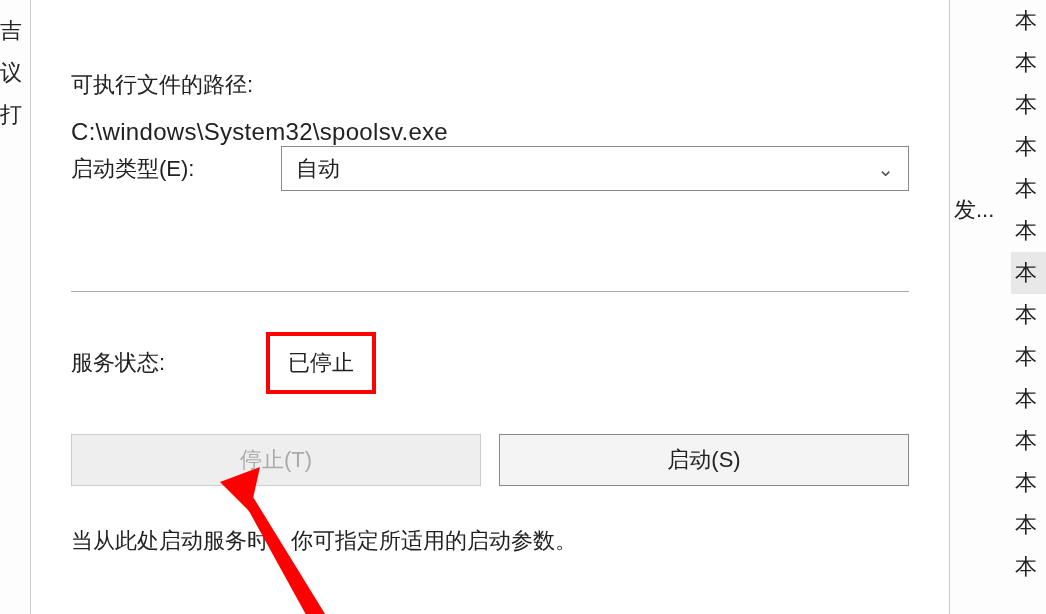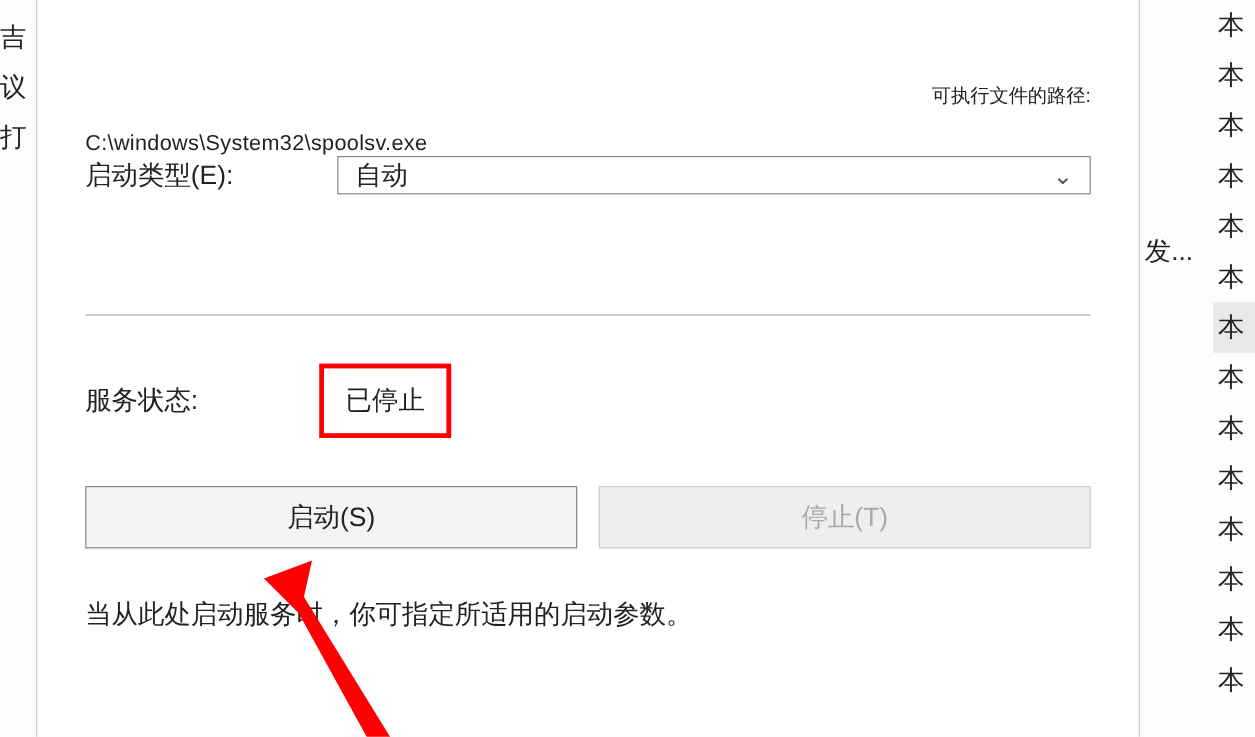--- a/index.html
+++ b/index.html
@@ -60,42 +60,41 @@
       height: 664px;
       background: #fff;
       border-left: 1px solid #ccc;
       border-right: 1px solid #ccc;
       padding: 50px 40px 30px 40px;
     }
     .path-section {
       margin-top: 70px;
     }
     .path-label {
-      font-size: 16px;
-      color: #222;
-      text-align: right;
+      font-size: 22px;
+      color: #222;
     }
     .path-value {
-      font-size: 18px;
+      font-size: 24px;
       color: #222;
       margin-top: 18px;
       letter-spacing: 0.3px;
     }
     .startup-row {
       display: flex;
       align-items: center;
     }
     .startup-label {
       width: 210px;
       font-size: 22px;
       color: #222;
     }
     .dropdown {
       flex: 1;
-      height: 32px;
+      height: 45px;
       border: 1px solid #888;
       display: flex;
       align-items: center;
       justify-content: space-between;
       padding: 0 14px;
       font-size: 22px;
       color: #222;
       background: #fff;
     }
     .dropdown-chevron {
@@ -206,22 +205,22 @@
   </div>
 
   <div class="separator"></div>
 
   <div class="status-row">
     <div class="status-label">服务状态:</div>
     <div class="status-value-box">已停止</div>
   </div>
 
   <div class="button-row">
+    <div class="svc-button disabled">停止(T)</div>
     <div class="svc-button enabled">启动(S)</div>
-    <div class="svc-button disabled">停止(T)</div>
   </div>
 
   <div class="note">当从此处启动服务时，你可指定所适用的启动参数。</div>
 </div>
 
 <div class="arrow-annotation">
   <svg width="200" height="180" viewBox="0 0 200 180">
     <defs>
       <marker id="arrowhead" markerWidth="10" markerHeight="10" refX="2" refY="5" orient="auto">
         <polygon points="0 0, 10 5, 0 10" fill="#ff0000"></polygon>

